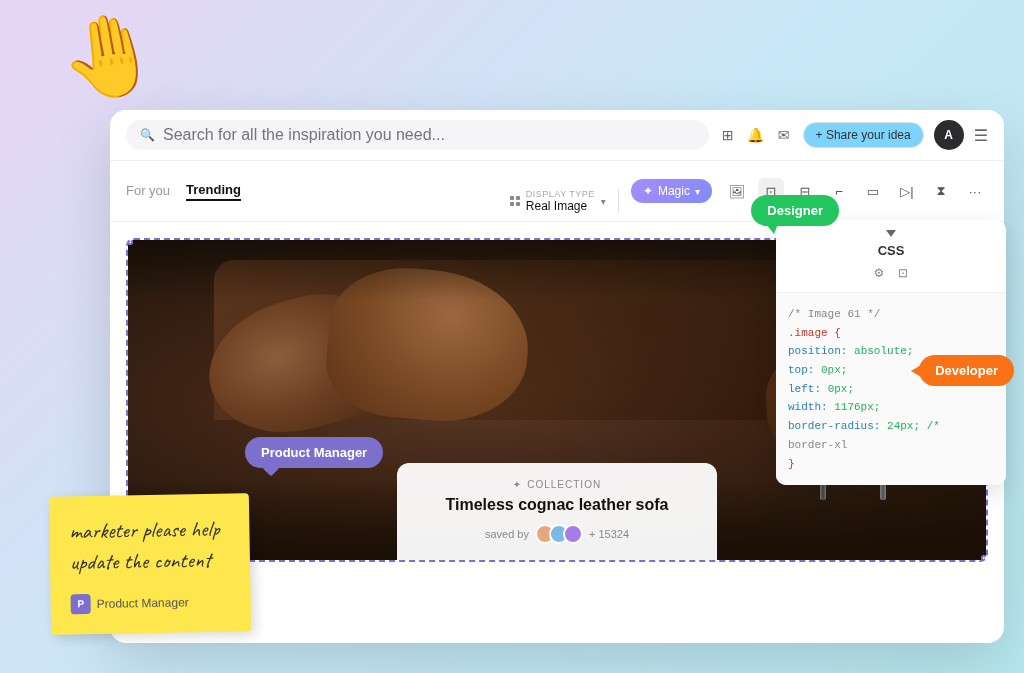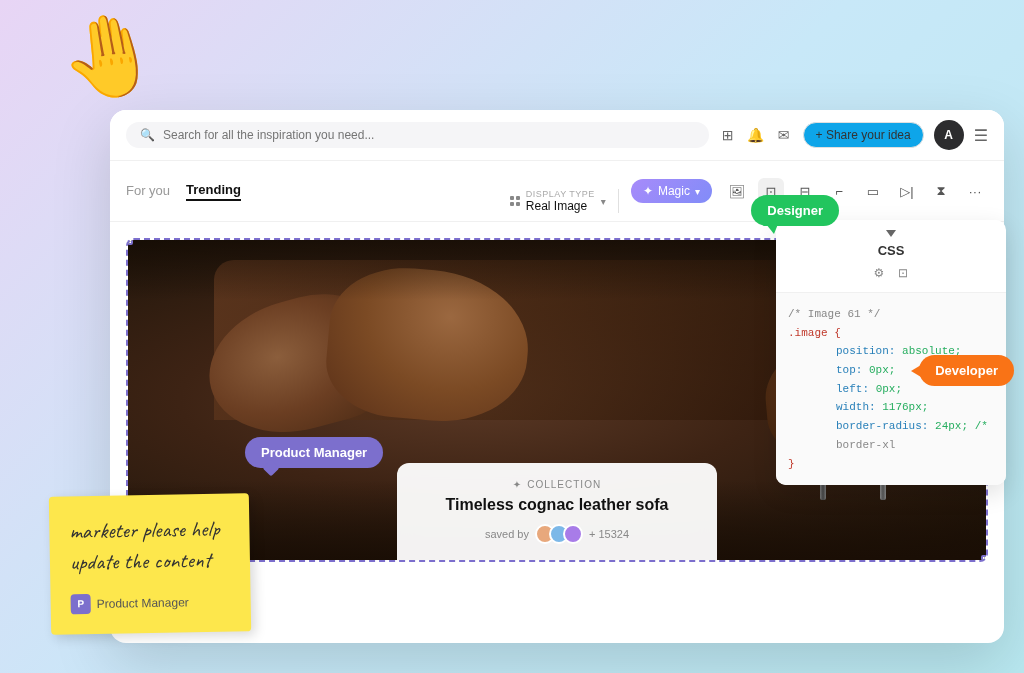--- a/index.html
+++ b/index.html
@@ -53,21 +53,21 @@
       align-items: center;
       background: #f5f5f7;
       border-radius: 20px;
       padding: 6px 14px;
       gap: 8px;
     }
 
     .search-bar input {
       border: none;
       background: transparent;
-      font-size: 12px;
+      font-size: 16px;
       color: #737373;
       outline: none;
       width: 100%;
     }
 
     .search-icon-svg {
       color: #aaa;
       font-size: 12px;
     }
 
@@ -85,21 +85,21 @@
       justify-content: center;
       color: #666;
       font-size: 14px;
       cursor: pointer;
     }
 
     .share-btn {
       display: flex;
       align-items: center;
       gap: 6px;
-      background: #0ea5e9;
+      background: #7dd3fc;
       border: 1px solid #e0e0e0;
       border-radius: 20px;
       padding: 5px 12px;
       font-size: 12px;
       color: #333;
       cursor: pointer;
     }
 
     .avatar-btn {
       width: 30px;
@@ -536,21 +536,21 @@
       padding: 12px;
       font-family: 'Courier New', monospace;
       font-size: 11px;
       line-height: 1.7;
       color: #444;
       background: #fafafa;
     }
 
     .css-comment { color: #888; }
     .css-selector { color: #c0392b; }
-    .css-property { color: #2980b9; margin-left: 48px; }
+    .css-property { color: #2980b9; }
     .css-value { color: #27ae60; }
 
     
     .display-type-icon {
       display: inline-grid;
       grid-template-columns: 1fr 1fr;
       gap: 2px;
       width: 10px;
       height: 10px;
     }

